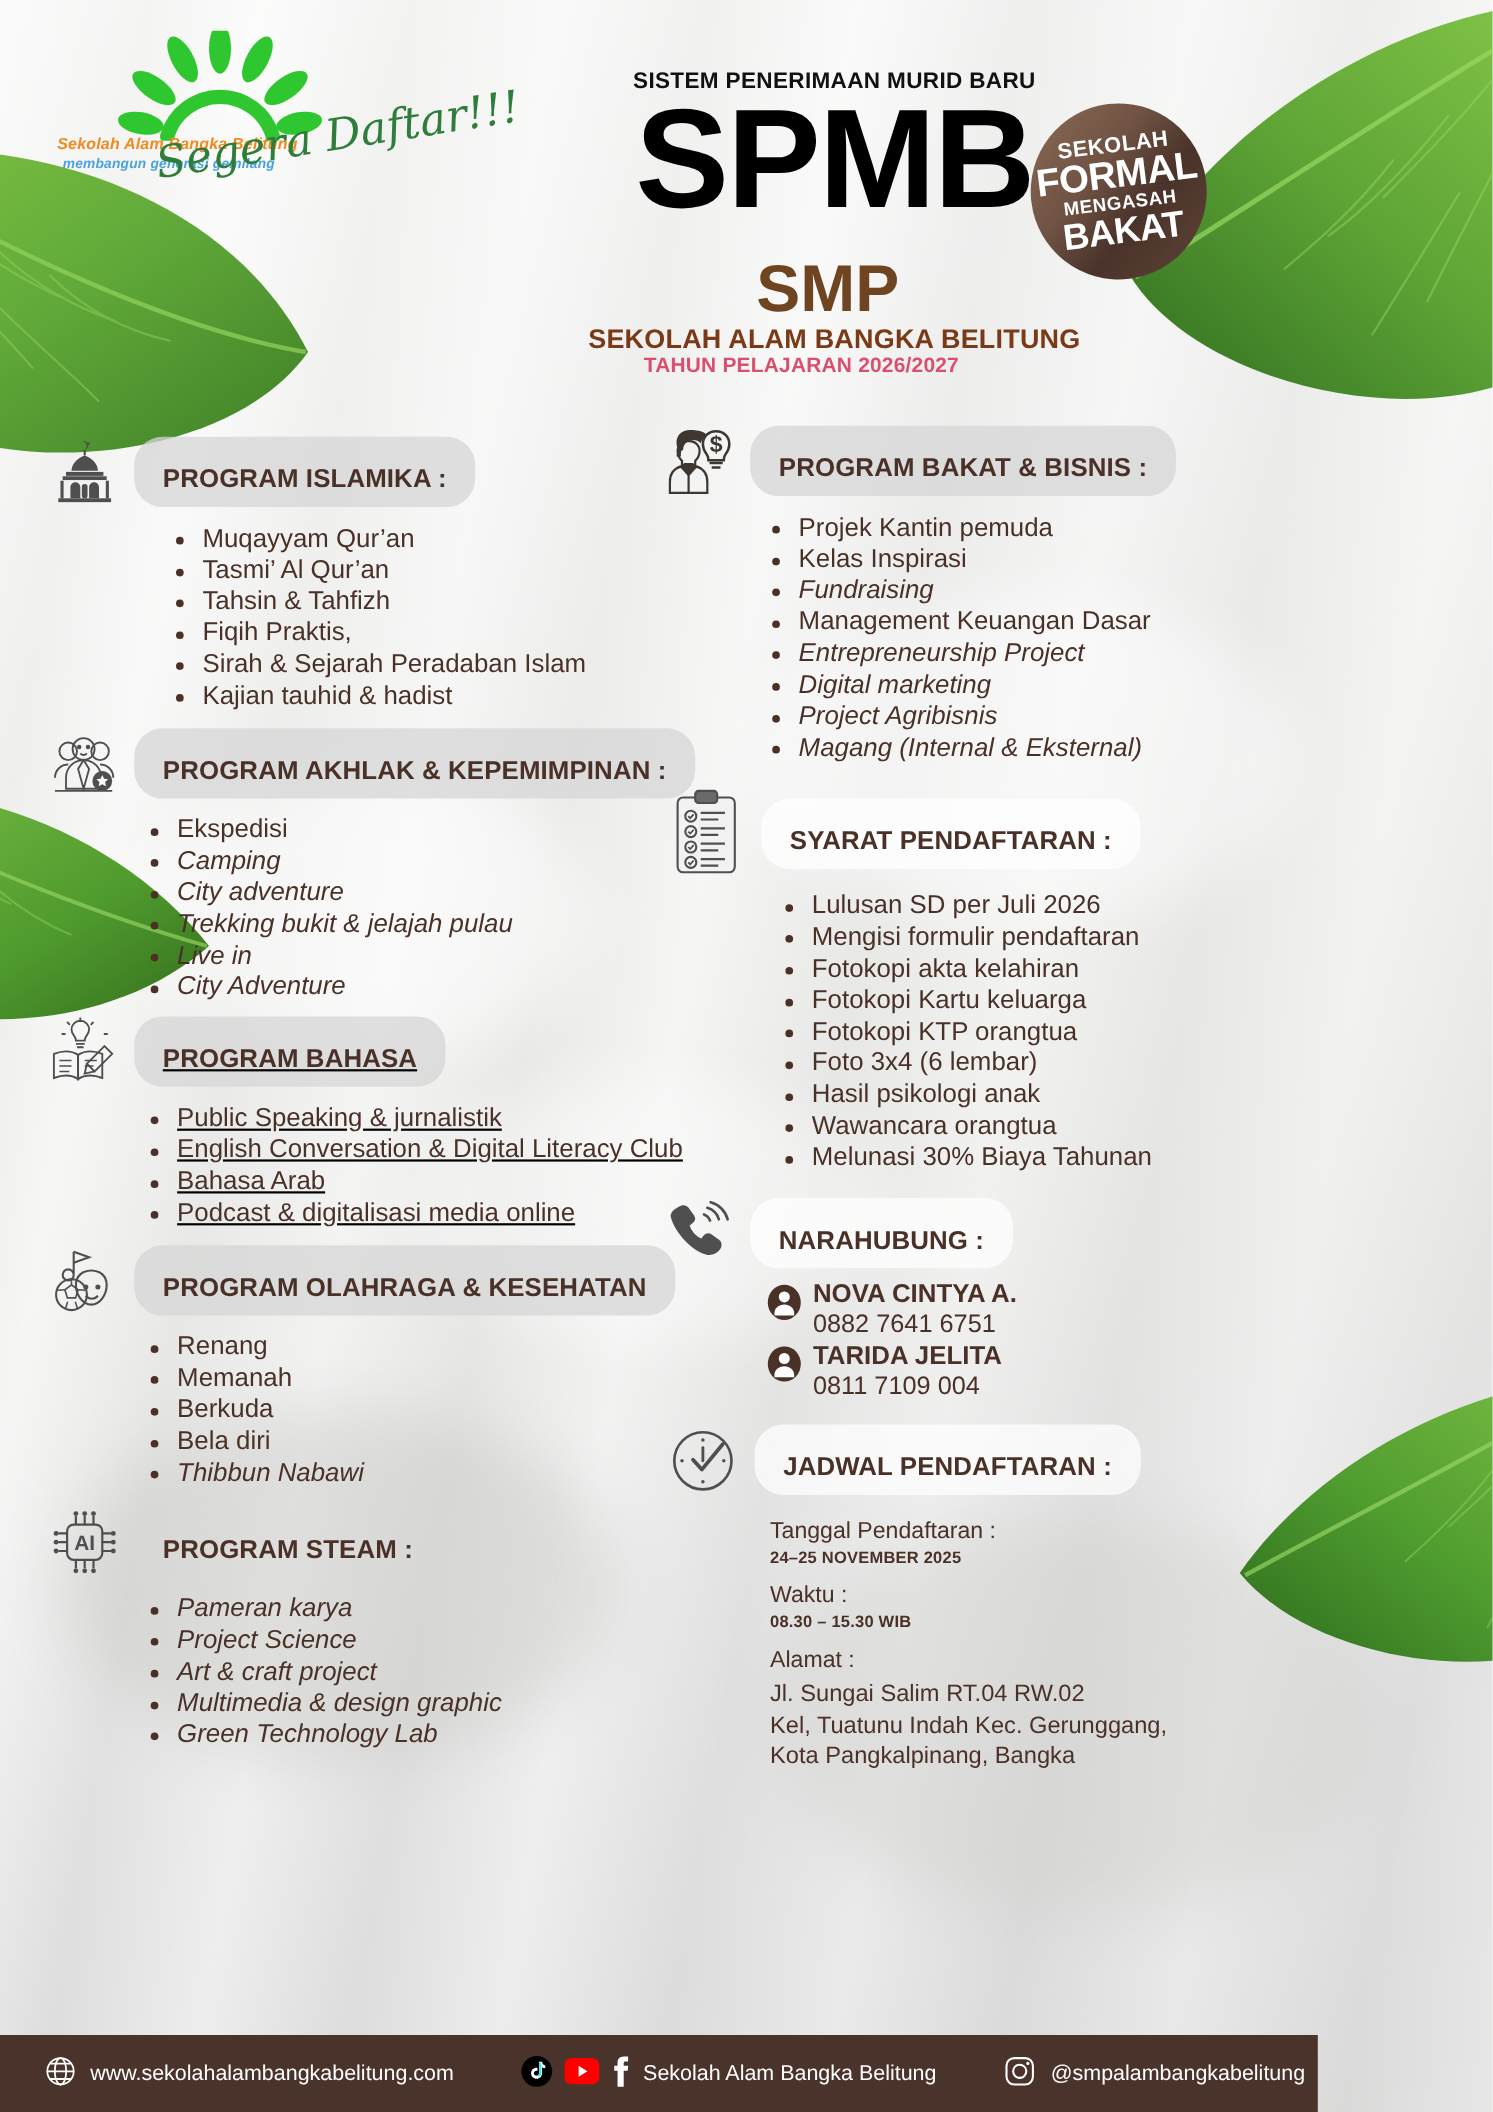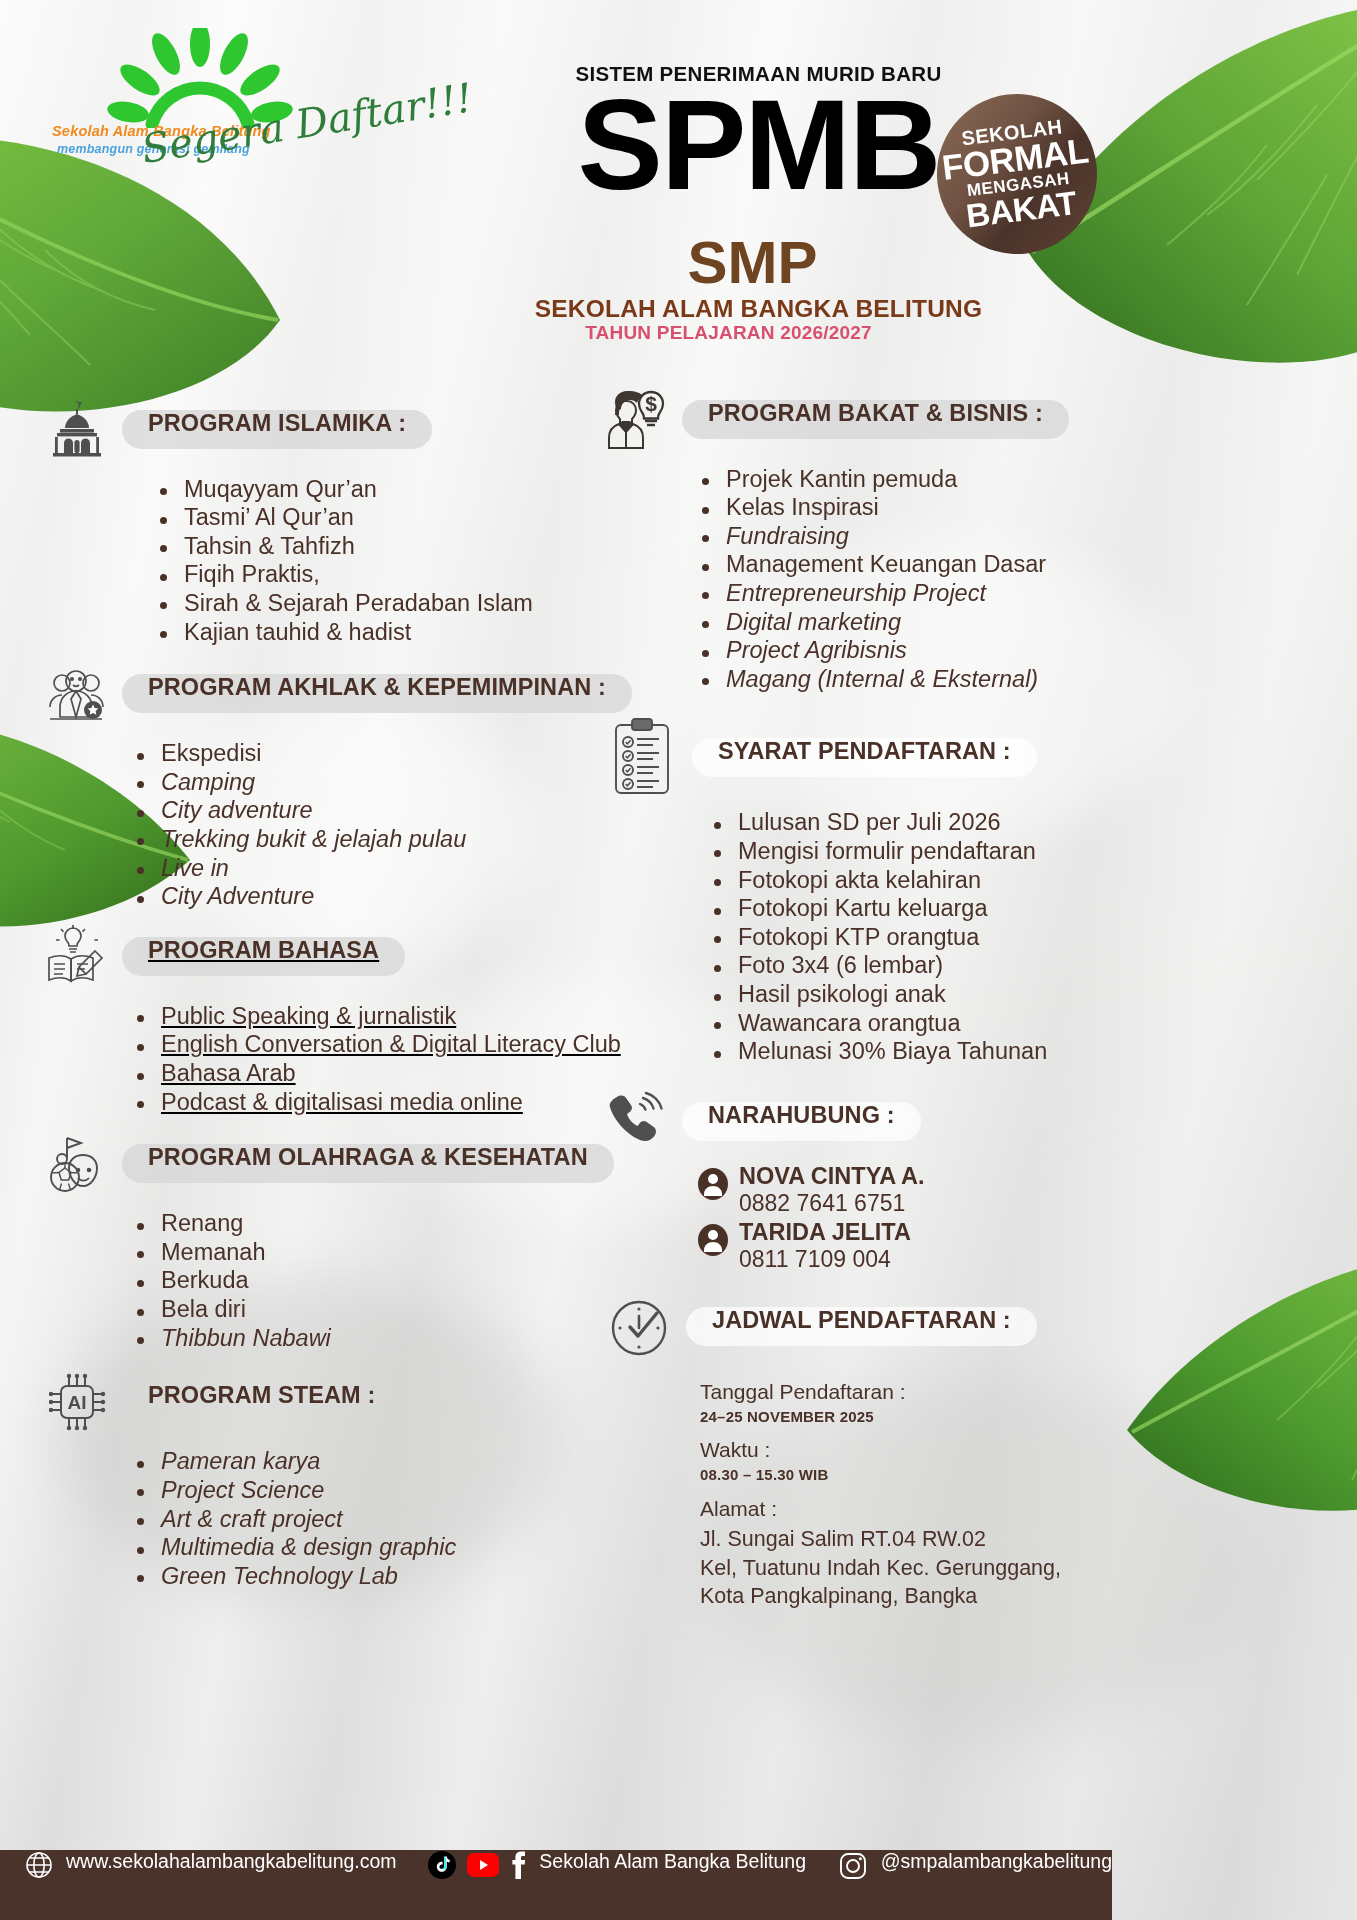--- a/index.html
+++ b/index.html
@@ -152,21 +152,21 @@
     flex: 0 0 auto;
     width: 74px; height: 74px;
     display: flex; align-items: center; justify-content: center;
   }
   .sec-icon svg { display: block; }
 
   .pill {
     display: inline-block;
     background: rgba(255,255,255,0.55);
     border-radius: 26px;
-    padding: 0 26px 12px 26px;
+    padding: 25px 26px 12px 26px;
     font-size: 23.5px;
     font-weight: bold;
     color: #4a3128;
     letter-spacing: .1px;
     white-space: nowrap;
   }
   .pill.dim { background: rgba(214,214,214,0.75); }
   .pill.light { background: rgba(255,255,255,0.72); }
 
   ul.plist {
@@ -212,26 +212,26 @@
   
   .sched { padding-left: 100px; margin-top: 10px; }
   .sched .lbl { font-size: 21px; color: #4a3128; line-height: 1.5; }
   .sched .val { font-size: 15px; font-weight: bold; color: #4a3128; line-height: 1.35; letter-spacing: .2px; }
   .sched .addr { font-size: 21.5px; color: #4a3128; line-height: 1.33; }
 
   
   .footer {
     position: absolute;
     left: 0; bottom: 0;
-    width: 1112px; height: 70px;
+    width: 1198px; height: 70px;
     background: #4a332a;
     display: flex;
-    align-items: flex-start;
+    align-items: center;
     gap: 12px;
-    padding-left: 24px;
+    padding-left: 40px;
     color: #fff;
   }
   .footer .ft {
     font-size: 19.5px;
     color: #fff;
     white-space: nowrap;
   }
   .f-group { display: flex; align-items: center; gap: 10px; }
   .f-gap { width: 36px; }
 </style>

